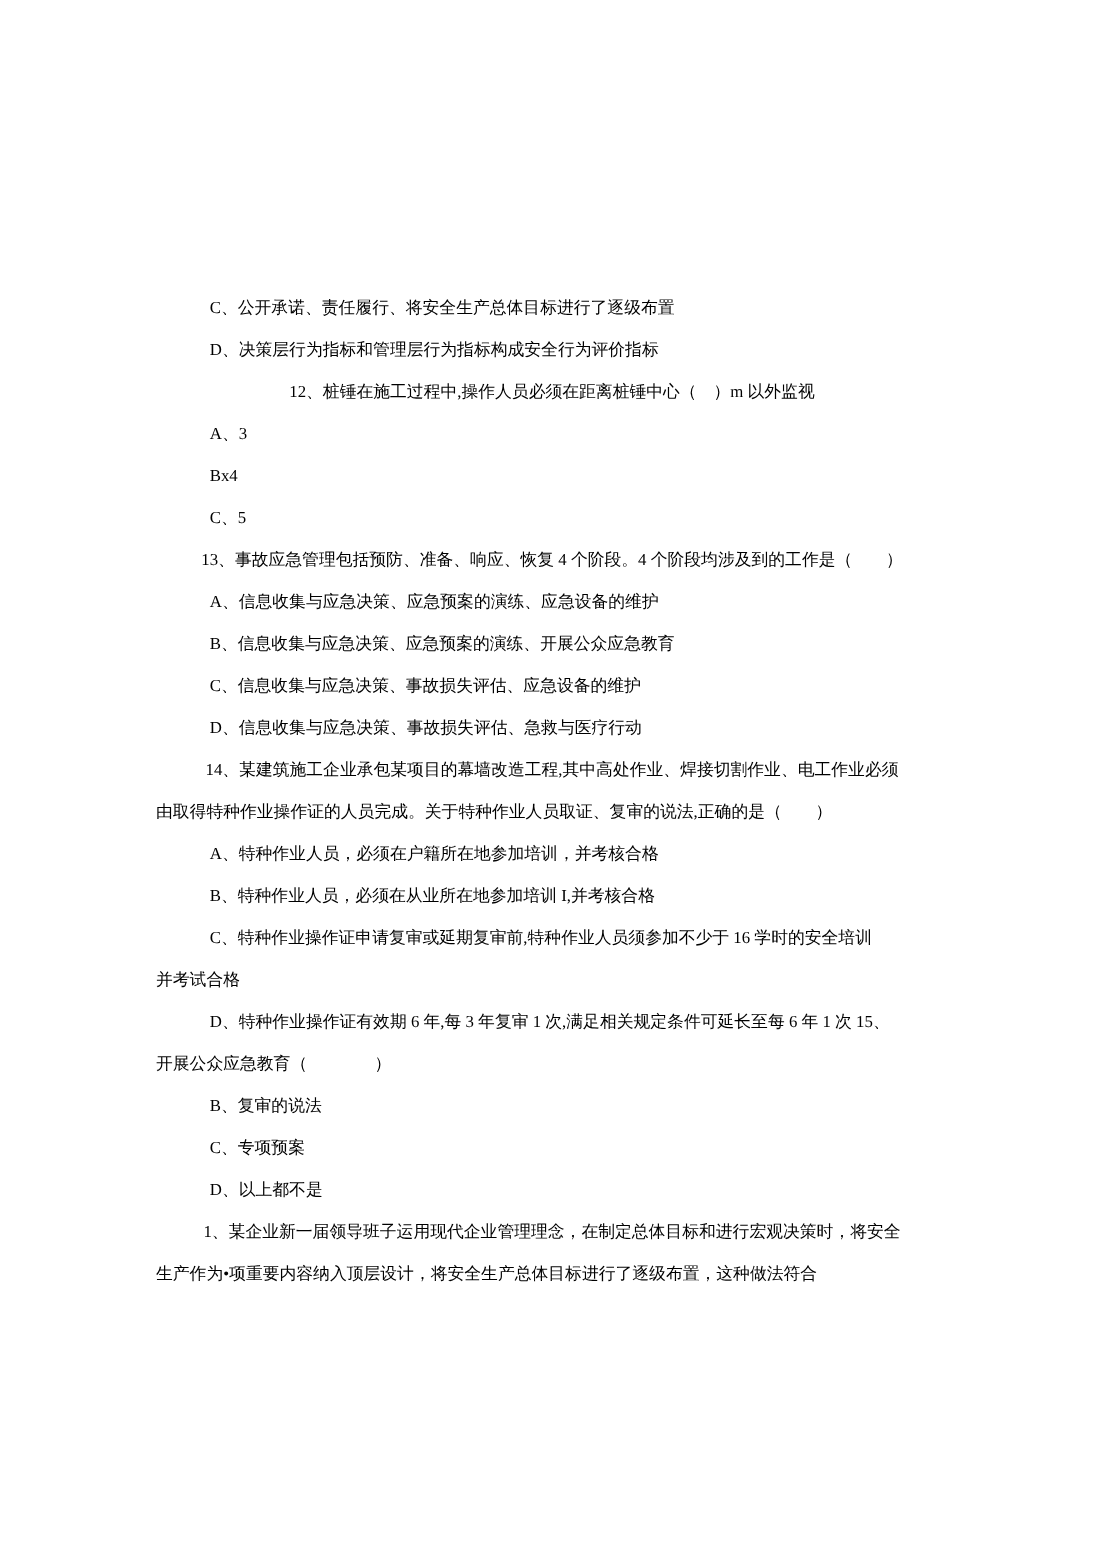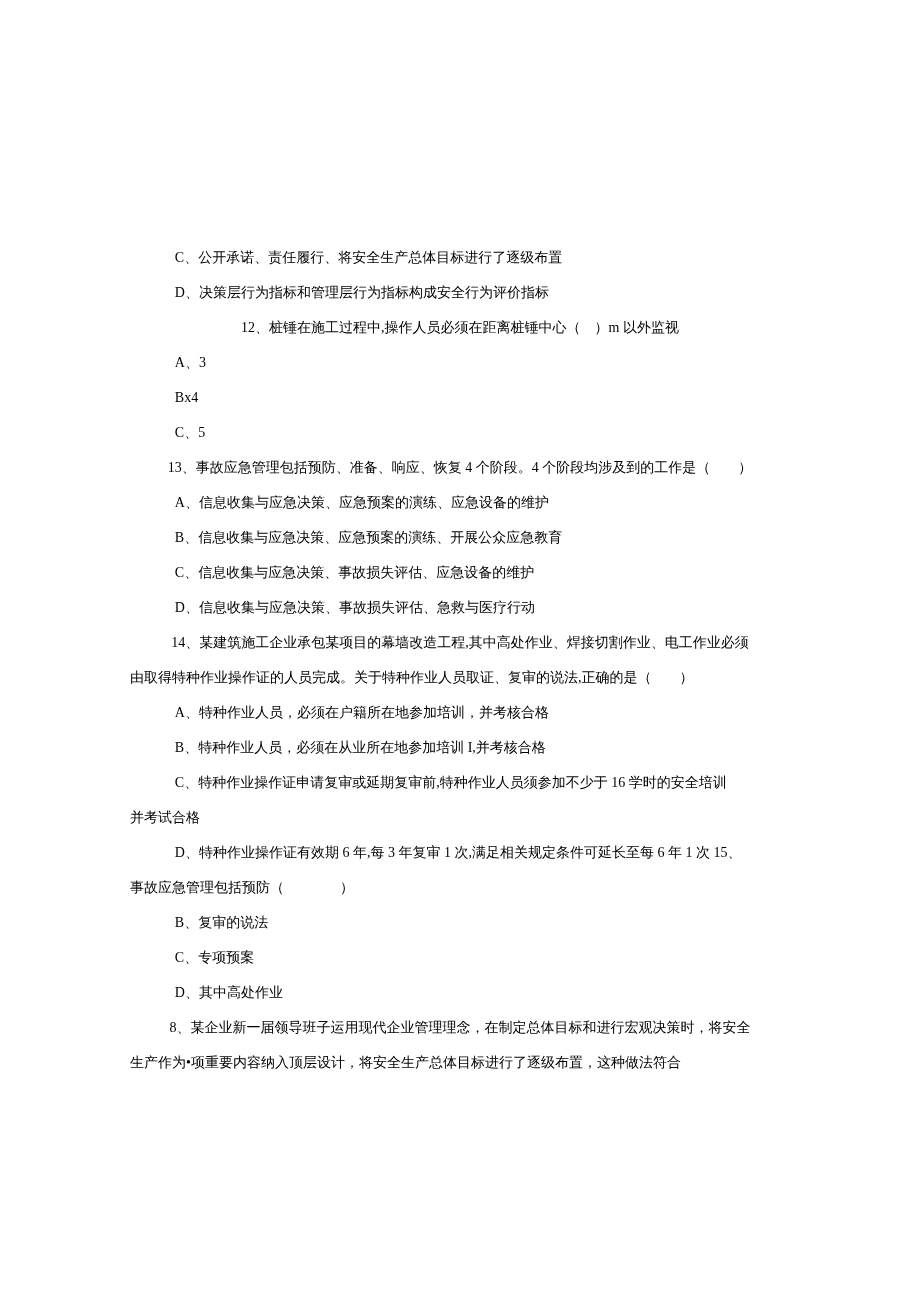--- a/index.html
+++ b/index.html
@@ -41,19 +41,19 @@
     <div class="indent-option">B、信息收集与应急决策、应急预案的演练、开展公众应急教育</div>
     <div class="indent-option">C、信息收集与应急决策、事故损失评估、应急设备的维护</div>
     <div class="indent-option">D、信息收集与应急决策、事故损失评估、急救与医疗行动</div>
     <div class="question">14、某建筑施工企业承包某项目的幕墙改造工程,其中高处作业、焊接切割作业、电工作业必须</div>
     <div class="continuation">由取得特种作业操作证的人员完成。关于特种作业人员取证、复审的说法,正确的是（　　）</div>
     <div class="indent-option">A、特种作业人员，必须在户籍所在地参加培训，并考核合格</div>
     <div class="indent-option">B、特种作业人员，必须在从业所在地参加培训 I,并考核合格</div>
     <div class="indent-option">C、特种作业操作证申请复审或延期复审前,特种作业人员须参加不少于 16 学时的安全培训</div>
     <div class="continuation">并考试合格</div>
     <div class="indent-option">D、特种作业操作证有效期 6 年,每 3 年复审 1 次,满足相关规定条件可延长至每 6 年 1 次 15、</div>
-    <div class="continuation">事故应急管理包括预防（　　　　）</div>
+    <div class="continuation">开展公众应急教育（　　　　）</div>
     <div class="indent-option">B、复审的说法</div>
     <div class="indent-option">C、专项预案</div>
-    <div class="indent-option">D、其中高处作业</div>
-    <div class="question">8、某企业新一届领导班子运用现代企业管理理念，在制定总体目标和进行宏观决策时，将安全</div>
+    <div class="indent-option">D、以上都不是</div>
+    <div class="question">1、某企业新一届领导班子运用现代企业管理理念，在制定总体目标和进行宏观决策时，将安全</div>
     <div class="continuation">生产作为•项重要内容纳入顶层设计，将安全生产总体目标进行了逐级布置，这种做法符合</div>
   </div>
 
 </body></html>

